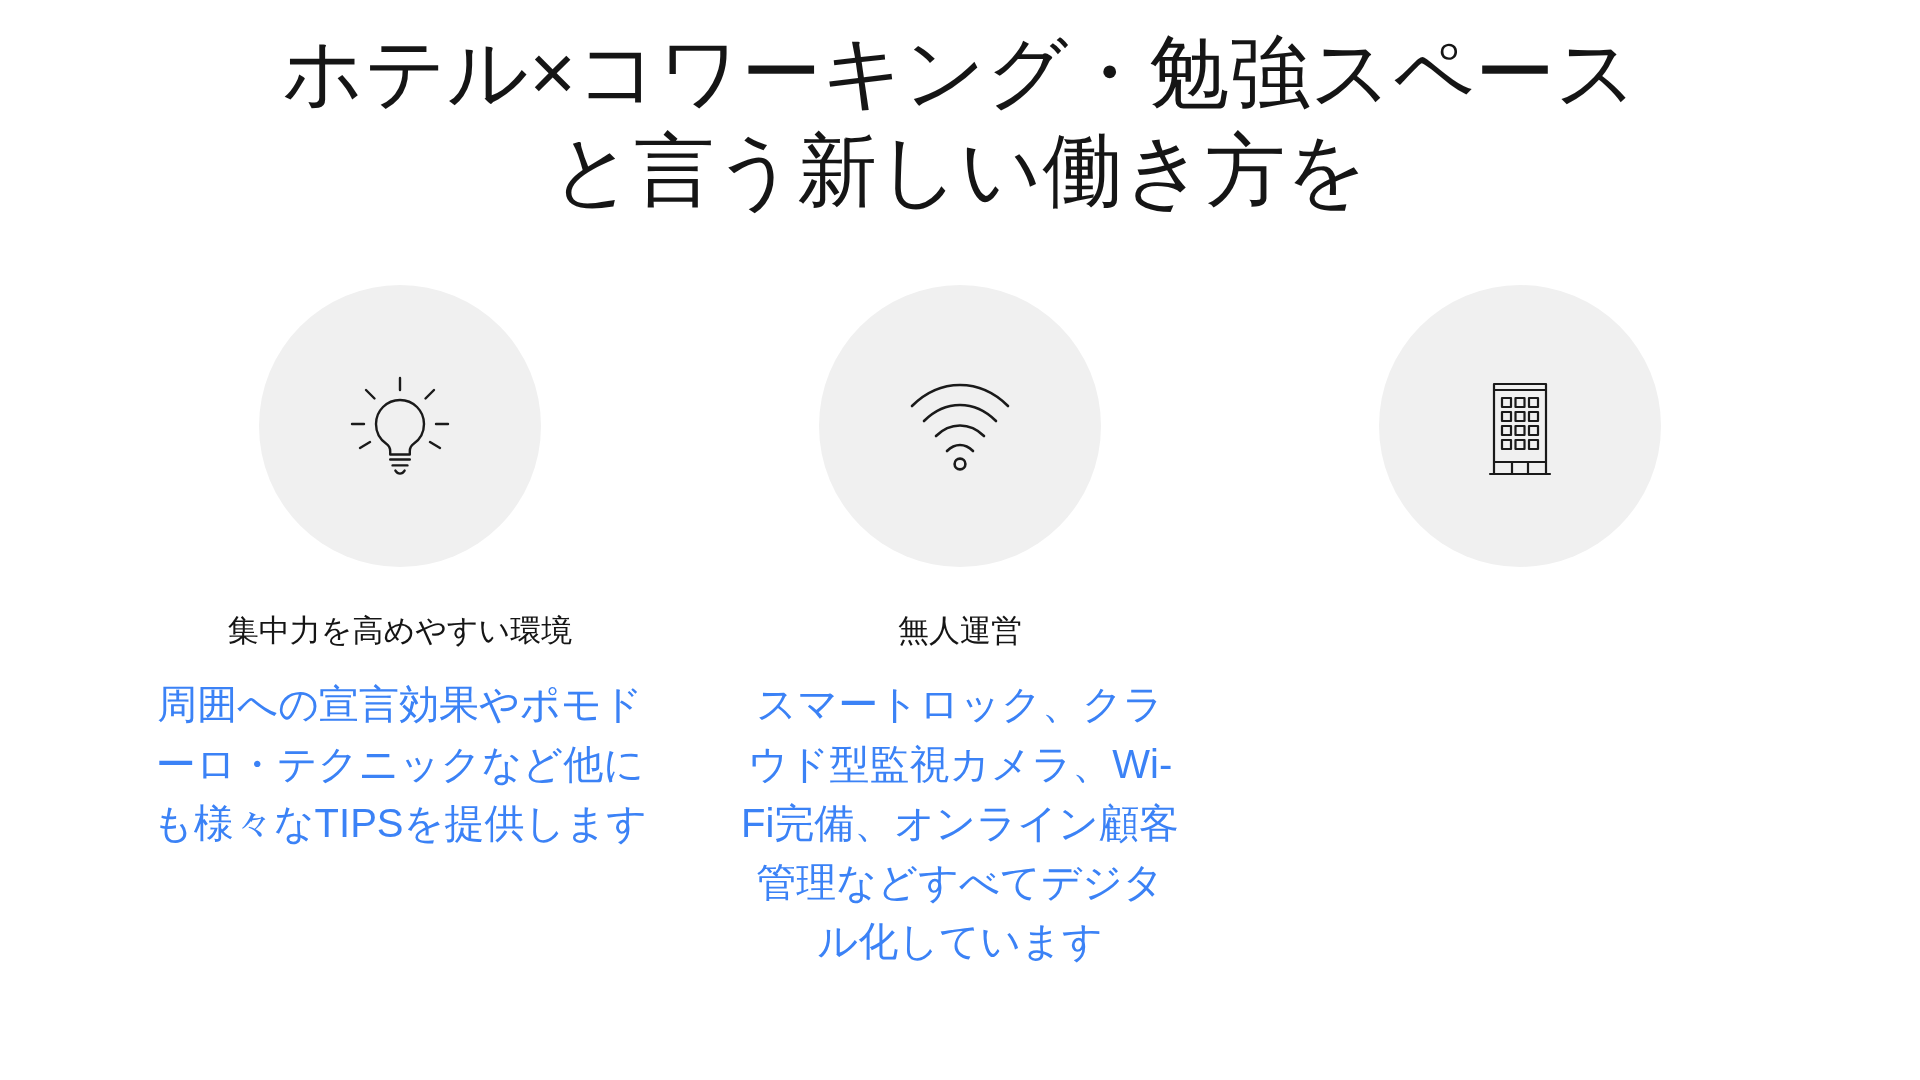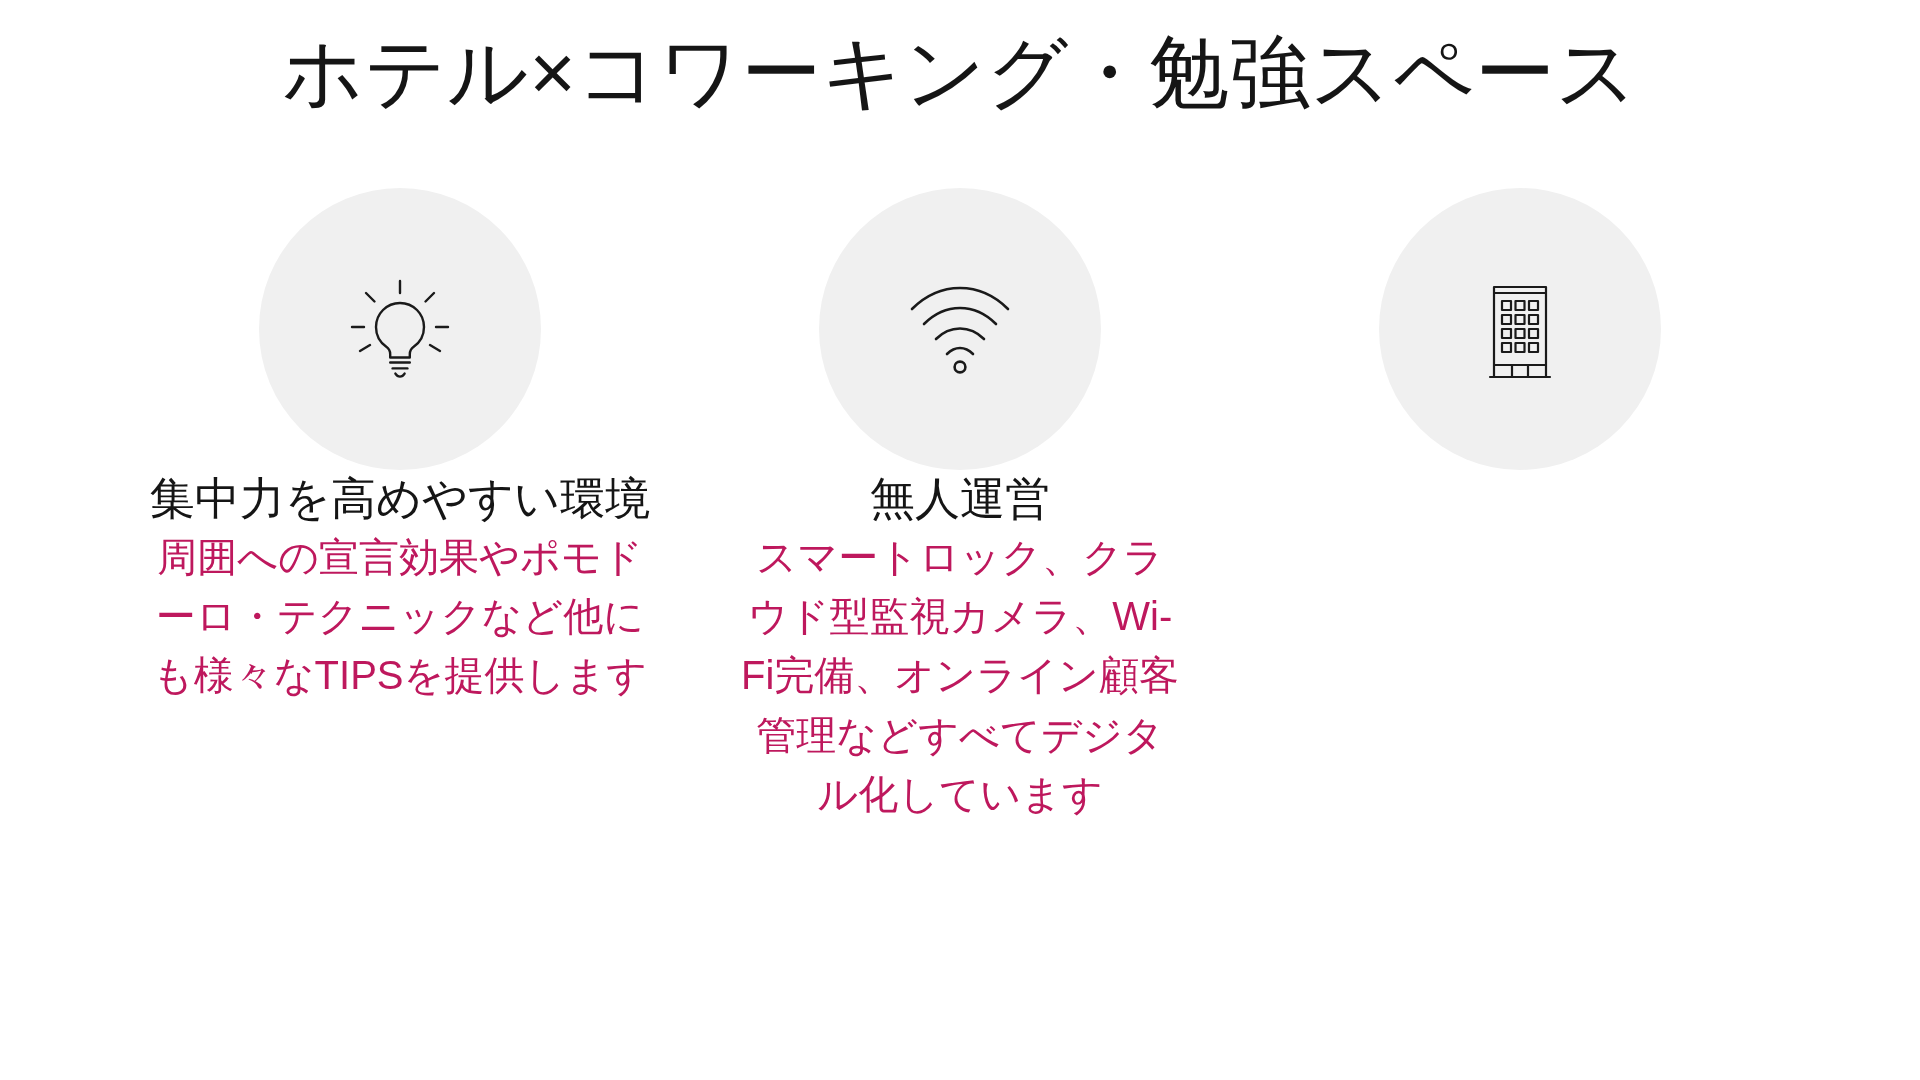--- a/index.html
+++ b/index.html
@@ -61,45 +61,48 @@
     border-radius: 50%;
     background: #f0f0f0;
     display: flex;
     align-items: center;
     justify-content: center;
   }
   .icon-circle svg {
     display: block;
   }
   .card-title {
-    font-size: 45px;
+    margin-top: 44px;
+    font-size: 31px;
     line-height: 1.3;
     font-weight: 400;
     color: #151515;
     text-align: center;
     white-space: nowrap;
   }
   .card-body {
+    margin-top: 24px;
     font-size: 40px;
     line-height: 1.48;
     font-weight: 400;
-    color: #be185d;
+    color: #3b82f6;
     text-align: center;
     max-width: 500px;
   }
   .card-2 .card-body { max-width: 445px; text-align: center; }
   .card-3 .card-body { max-width: 450px; }
 </style>
 </head>
 <body>
 
 <div class="slide">
 
   <h1 class="headline">
     <span class="line">ホテル×コワーキング・勉強スペース</span>
+    <span class="line">と言う新しい働き方を</span>
   </h1>
 
   <div class="cards">
 
     <div class="card card-1">
       <div class="icon-circle">
         <span>
           <svg width="120" height="120" viewBox="0 0 120 120" fill="none" stroke="#1a1a1a" stroke-width="2.4" stroke-linecap="round" stroke-linejoin="round">
             <path d="M60 34 C46.7 34 36 44.7 36 58 c0 8.2 4.1 15.4 10.3 19.8 2.4 1.7 3.9 4.4 3.9 7.4 l0 3.3 19.6 0 0 -3.3 c0 -3 1.5 -5.7 3.9 -7.4 C79.9 73.4 84 66.2 84 58 84 44.7 73.3 34 60 34 Z"></path>
             <path d="M50.2 93.5 L69.8 93.5"></path>

